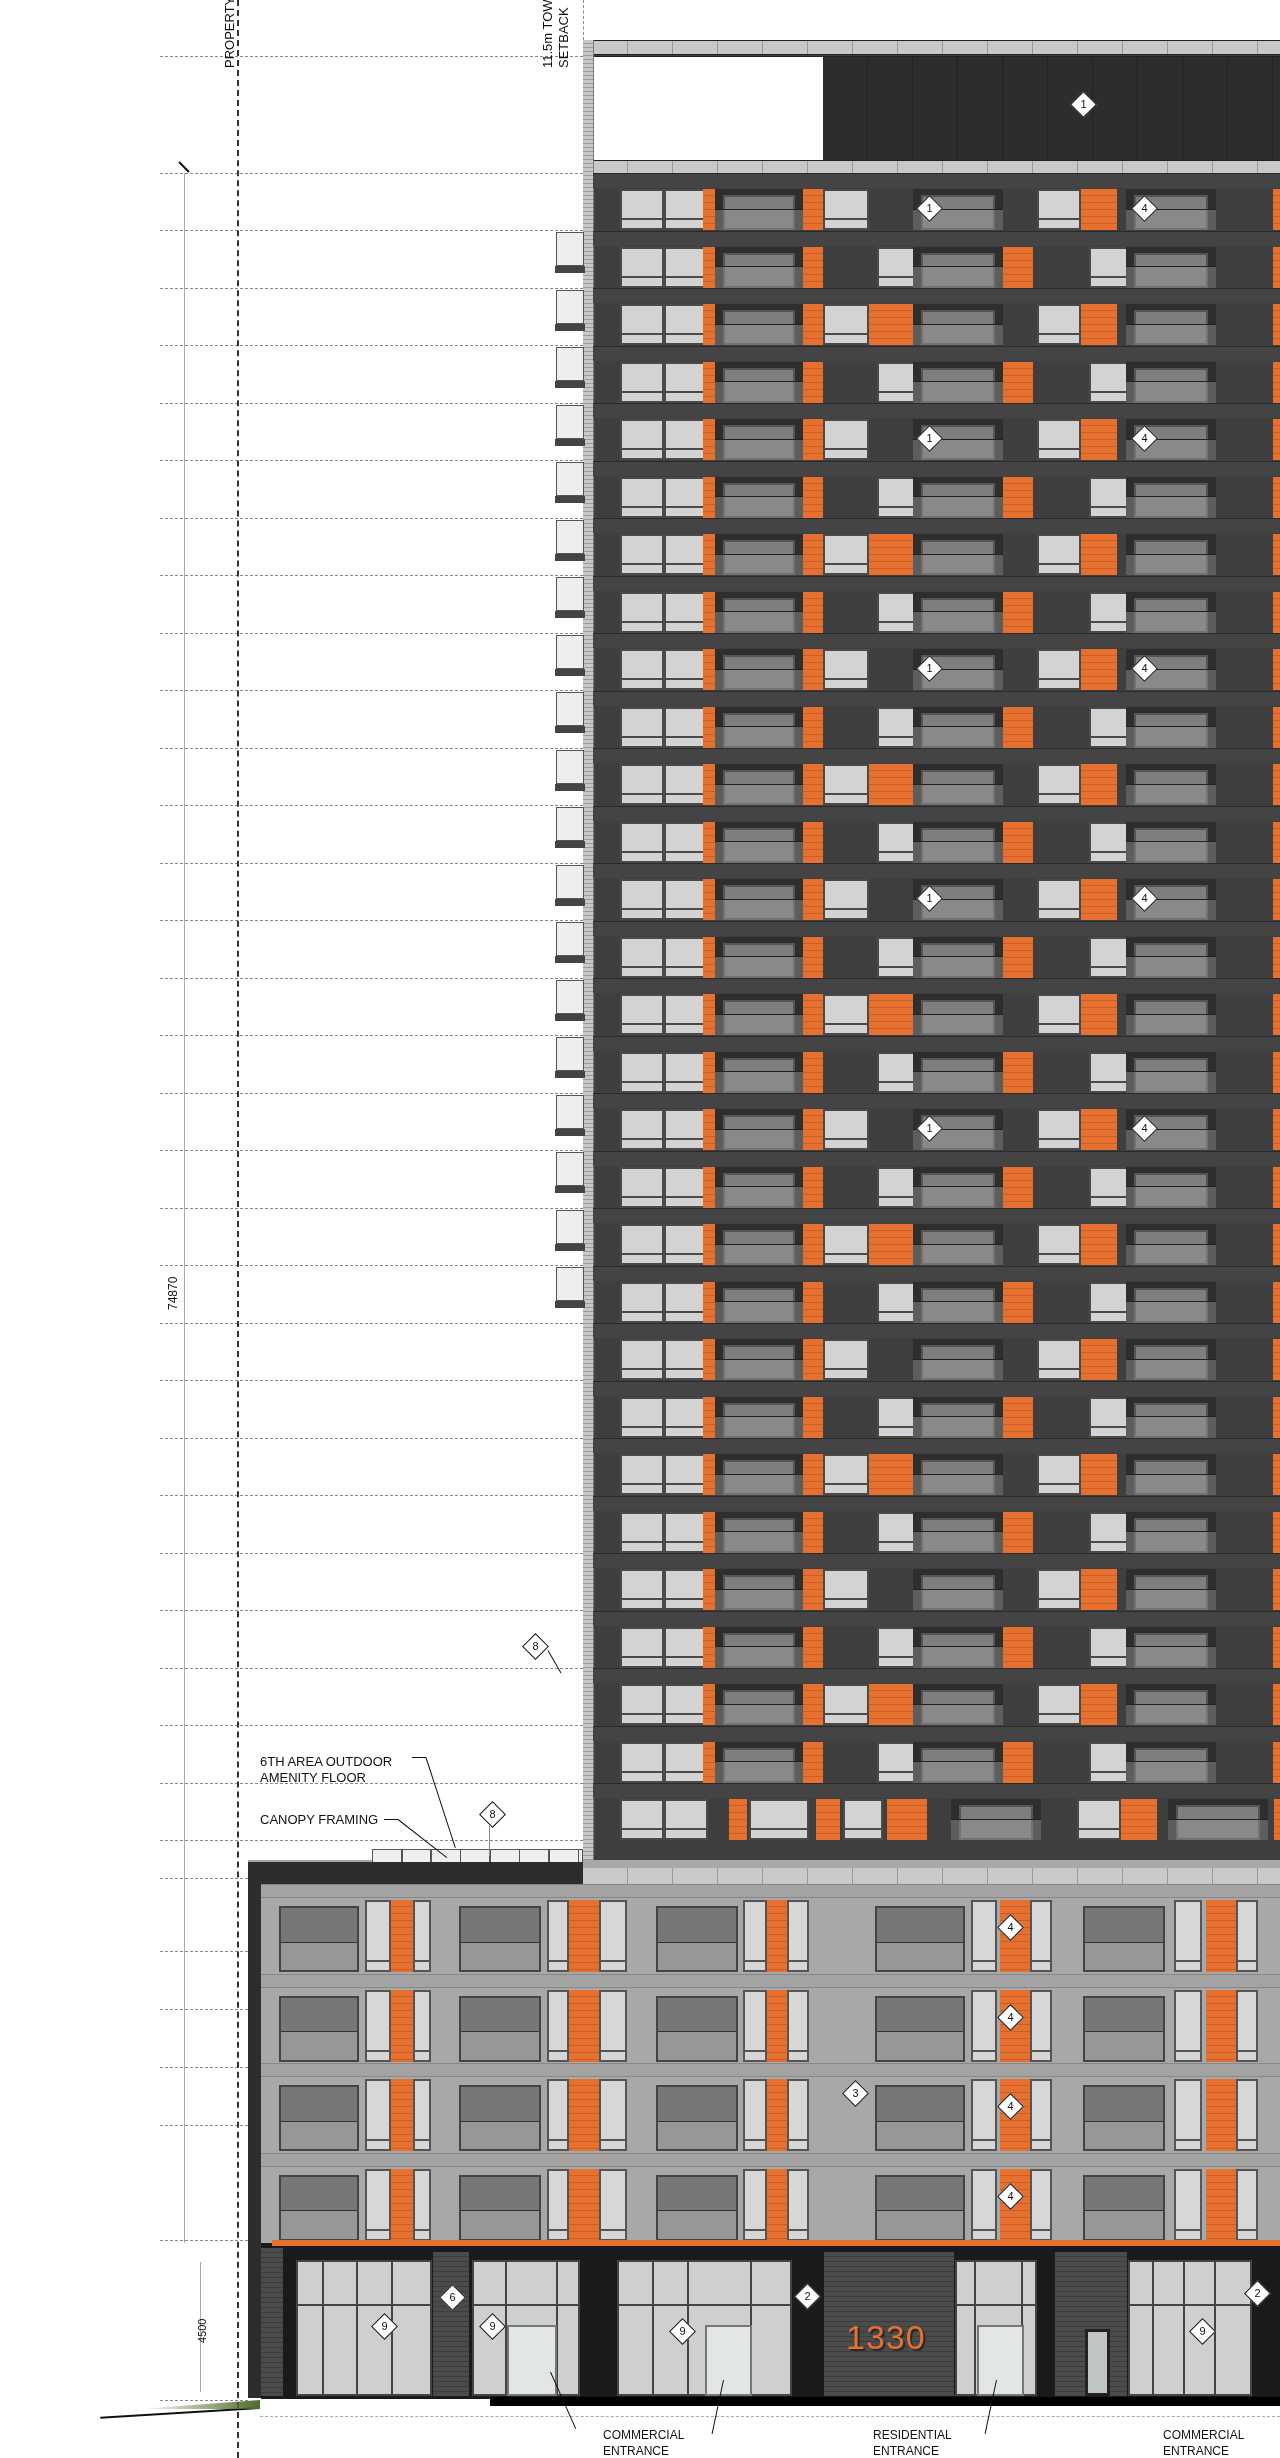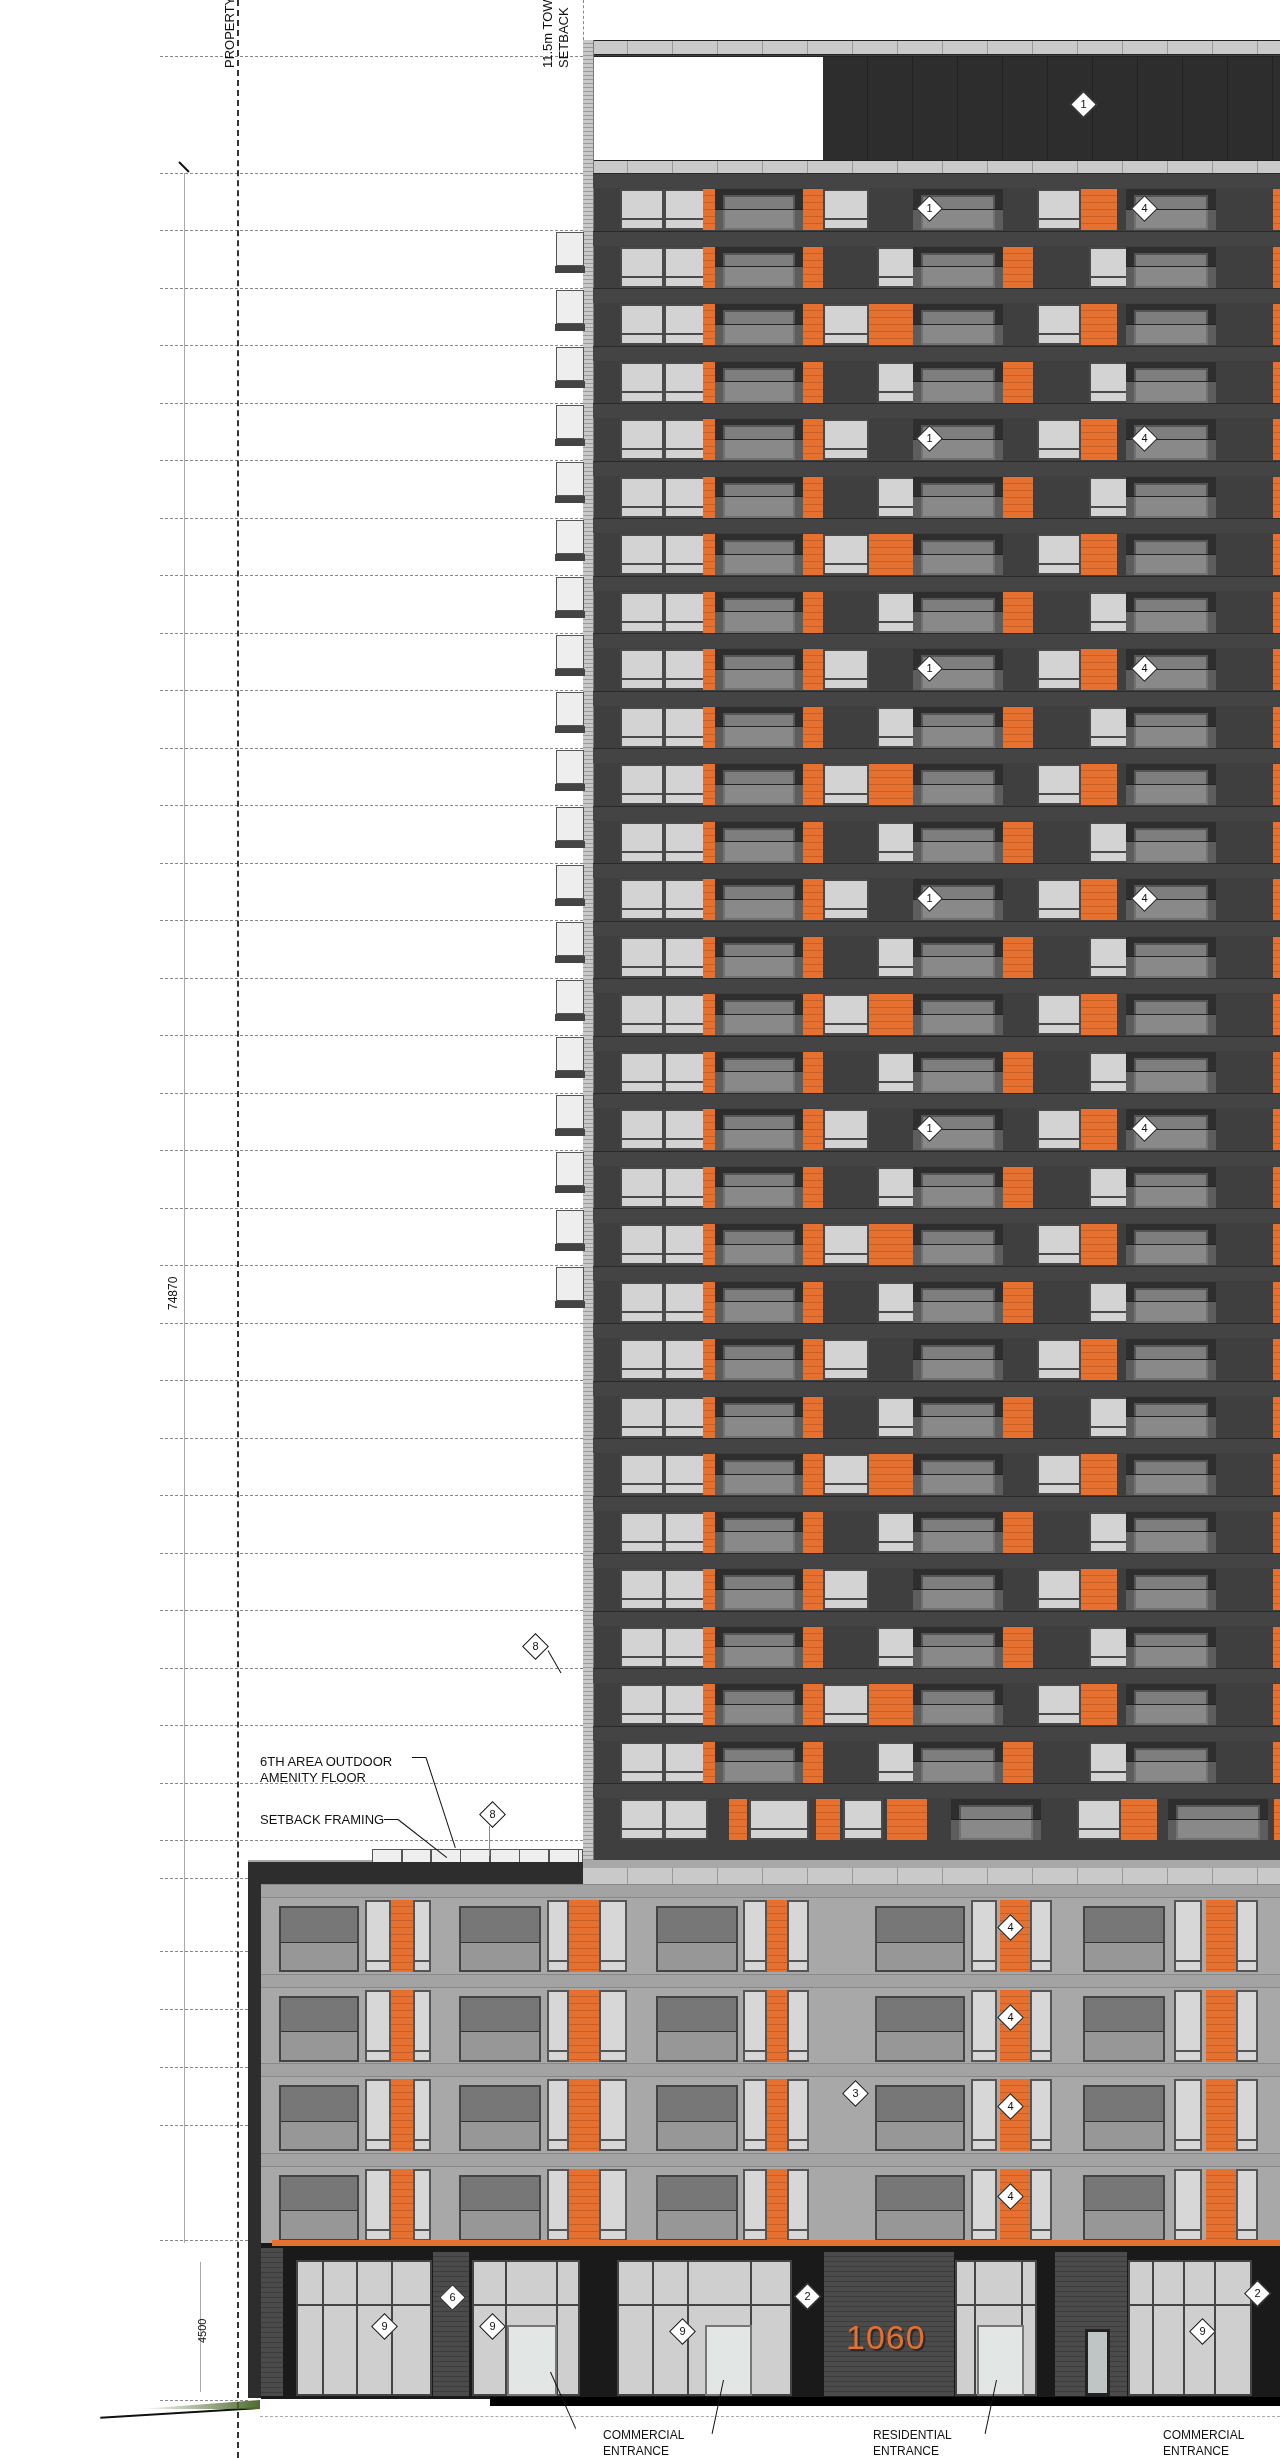--- a/index.html
+++ b/index.html
@@ -826,21 +826,21 @@
     <span>8</span>
   </div>
 <div class="abs" style="left:489px;top:1826px;width:1px;height:30px;background:#888;"></div>
 
 <div class="label" style="left:260px;top:1754px;">
   <div>6TH AREA OUTDOOR</div>
   <div>AMENITY FLOOR</div>
 </div>
 <div class="abs" style="left:412px;top:1757px;width:14px;height:1px;background:#111;"></div>
 <div class="abs" style="left:426px;top:1757px;width:95px;height:1px;background:#111;transform:rotate(72deg);transform-origin:left;"></div>
-<div class="label" style="left:260px;top:1812px;">SETBACK FRAMING</div>
+<div class="label" style="left:260px;top:1812px;">CANOPY FRAMING</div>
 <div class="abs" style="left:384px;top:1819px;width:14px;height:1px;background:#111;"></div>
 <div class="abs" style="left:398px;top:1819px;width:62px;height:1px;background:#111;transform:rotate(38deg);transform-origin:left;"></div>
 
 <div id="podium-floors">
     <div class="pband" style="top: 1884px;"></div>
     <div class="pfloor" style="top: 1898px;">
       <div class="pbalc" style="left:18px;top:8px;width:80px;height:66px;"></div>
       <div class="pwin" style="left:104px;top:2px;width:26px;height:72px;"></div>
       <div class="orange" style="left:130px;top:2px;width:22px;height:72px;"></div>
       <div class="pwin" style="left:152px;top:2px;width:18px;height:72px;"></div>
@@ -969,21 +969,21 @@
 </div>
 <div class="gdoor" style="left:977px;top:2325px;width:47px;height:71px;"></div>
 <div class="abs" style="left:1085px;top:2329px;width:25px;height:67px;background:#bfc4c4;border:3px solid #222;box-sizing:border-box;"></div>
 <div class="store" style="left:1128px;top:2260px;width:124px;height:136px;">
   <div class="mull" style="left:22px;"></div>
   <div class="mull" style="left:53px;"></div>
   <div class="mull" style="left:84px;"></div>
   <div class="tran" style="top:42px;"></div>
 </div>
 
-<div class="address">1060</div>
+<div class="address">1330</div>
 
 <div class="diamond" style="left:375px;top:2317px;">
     <span>9</span>
   </div>
 <div class="diamond" style="left:443px;top:2288px;">
     <span>6</span>
   </div>
 <div class="diamond" style="left:483px;top:2317px;">
     <span>9</span>
   </div>

